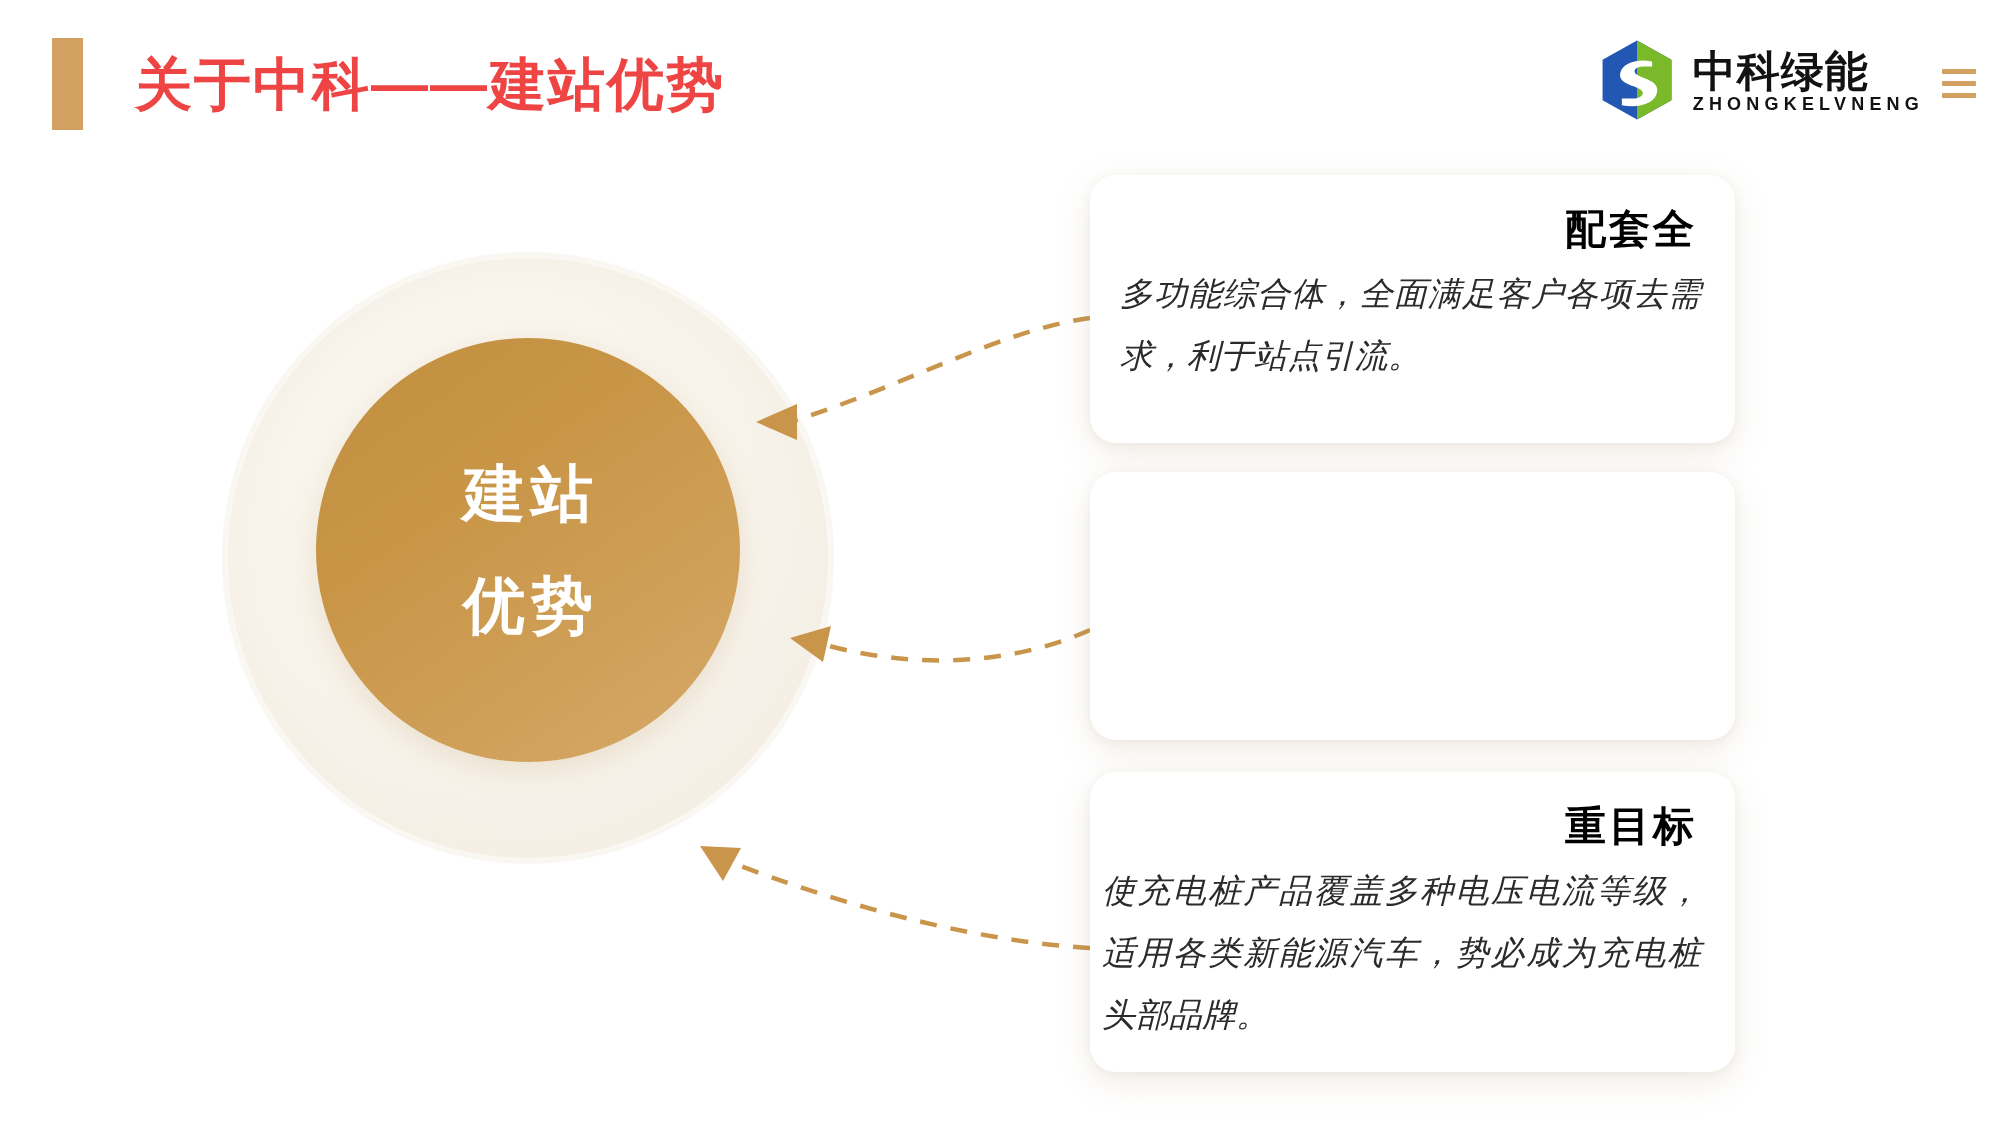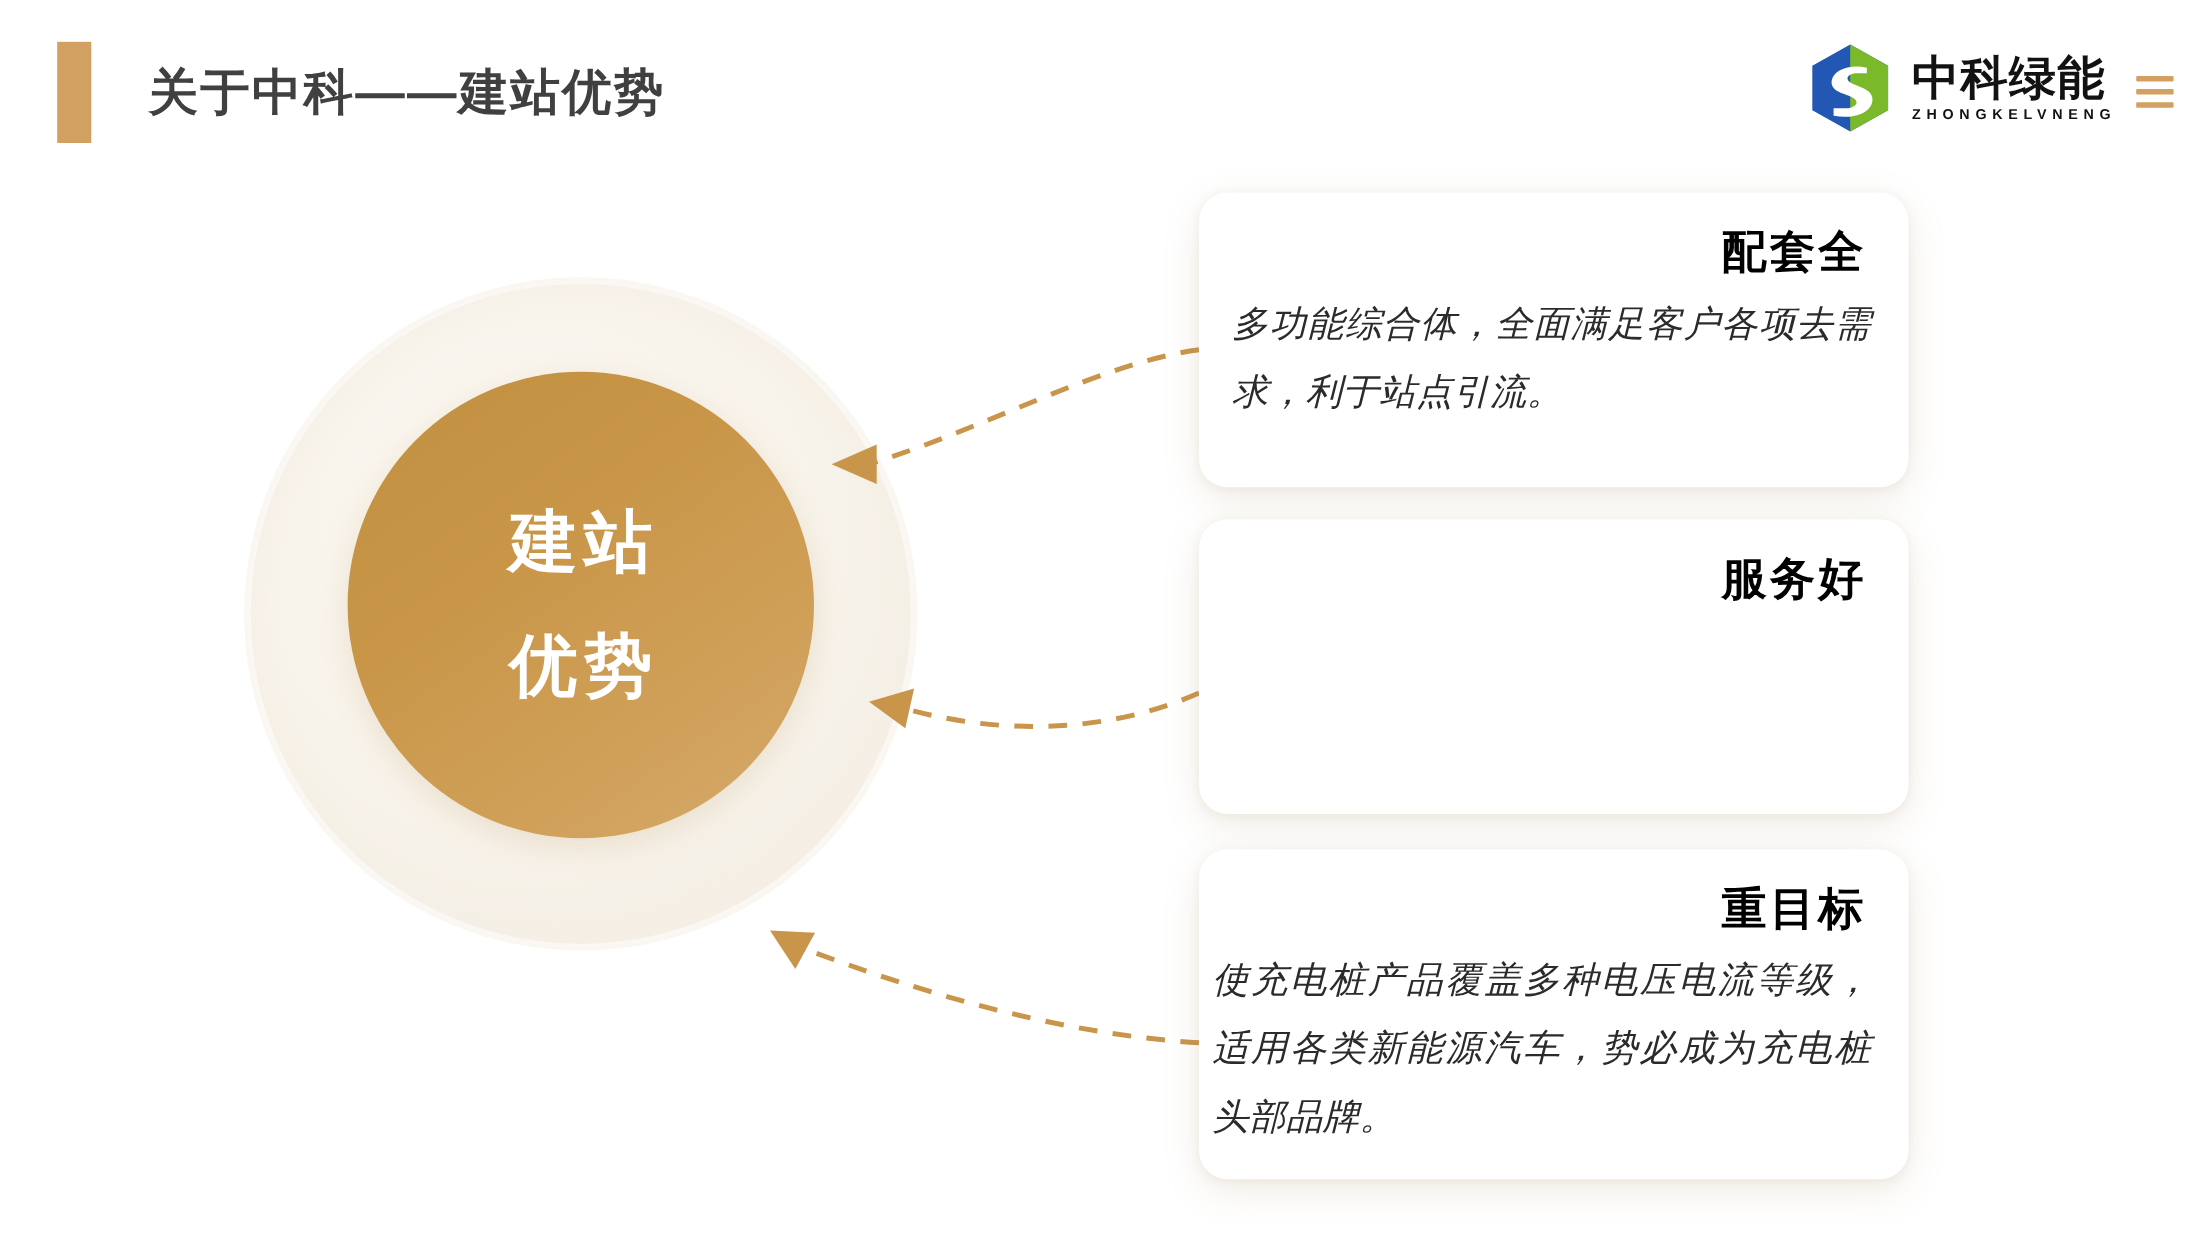--- a/index.html
+++ b/index.html
@@ -32,24 +32,24 @@
     left: 52px;
     top: 38px;
     width: 31px;
     height: 92px;
     background: #d2a061;
   }
   .page-title {
     position: absolute;
     left: 135px;
     top: 42px;
-    font-size: 45px;
+    font-size: 57px;
     font-weight: 700;
     letter-spacing: 2px;
-    color: #404040;
+    color: #ef4444;
     line-height: 84px;
     white-space: nowrap;
   }
 
   
   .logo-block {
     position: absolute;
     right: 24px;
     top: 38px;
     display: flex;
@@ -70,21 +70,21 @@
   }
   .logo-cn {
     font-size: 43px;
     font-weight: 700;
     color: #121212;
     letter-spacing: 1px;
     line-height: 46px;
     white-space: nowrap;
   }
   .logo-en {
-    font-size: 13px;
+    font-size: 18px;
     font-weight: 700;
     color: #121212;
     letter-spacing: 5.2px;
     line-height: 16px;
     white-space: nowrap;
   }
   .menu-icon {
     display: flex;
     flex-direction: column;
     justify-content: center;
@@ -244,21 +244,20 @@
   </svg>
 
   <div class="cards">
 
     <div class="card card-1">
       <div class="card-title">配套全</div>
       <div class="card-body">多功能综合体，全面满足客户各项去需求，利于站点引流。</div>
     </div>
 
     <div class="card card-2">
-      <div class="card-title">服务好</div>
     </div>
 
     <div class="card card-3">
       <div class="card-title">重目标</div>
       <div class="card-body">使充电桩产品覆盖多种电压电流等级，适用各类新能源汽车，势必成为充电桩头部品牌。</div>
     </div>
 
   </div>
 
 </div>

